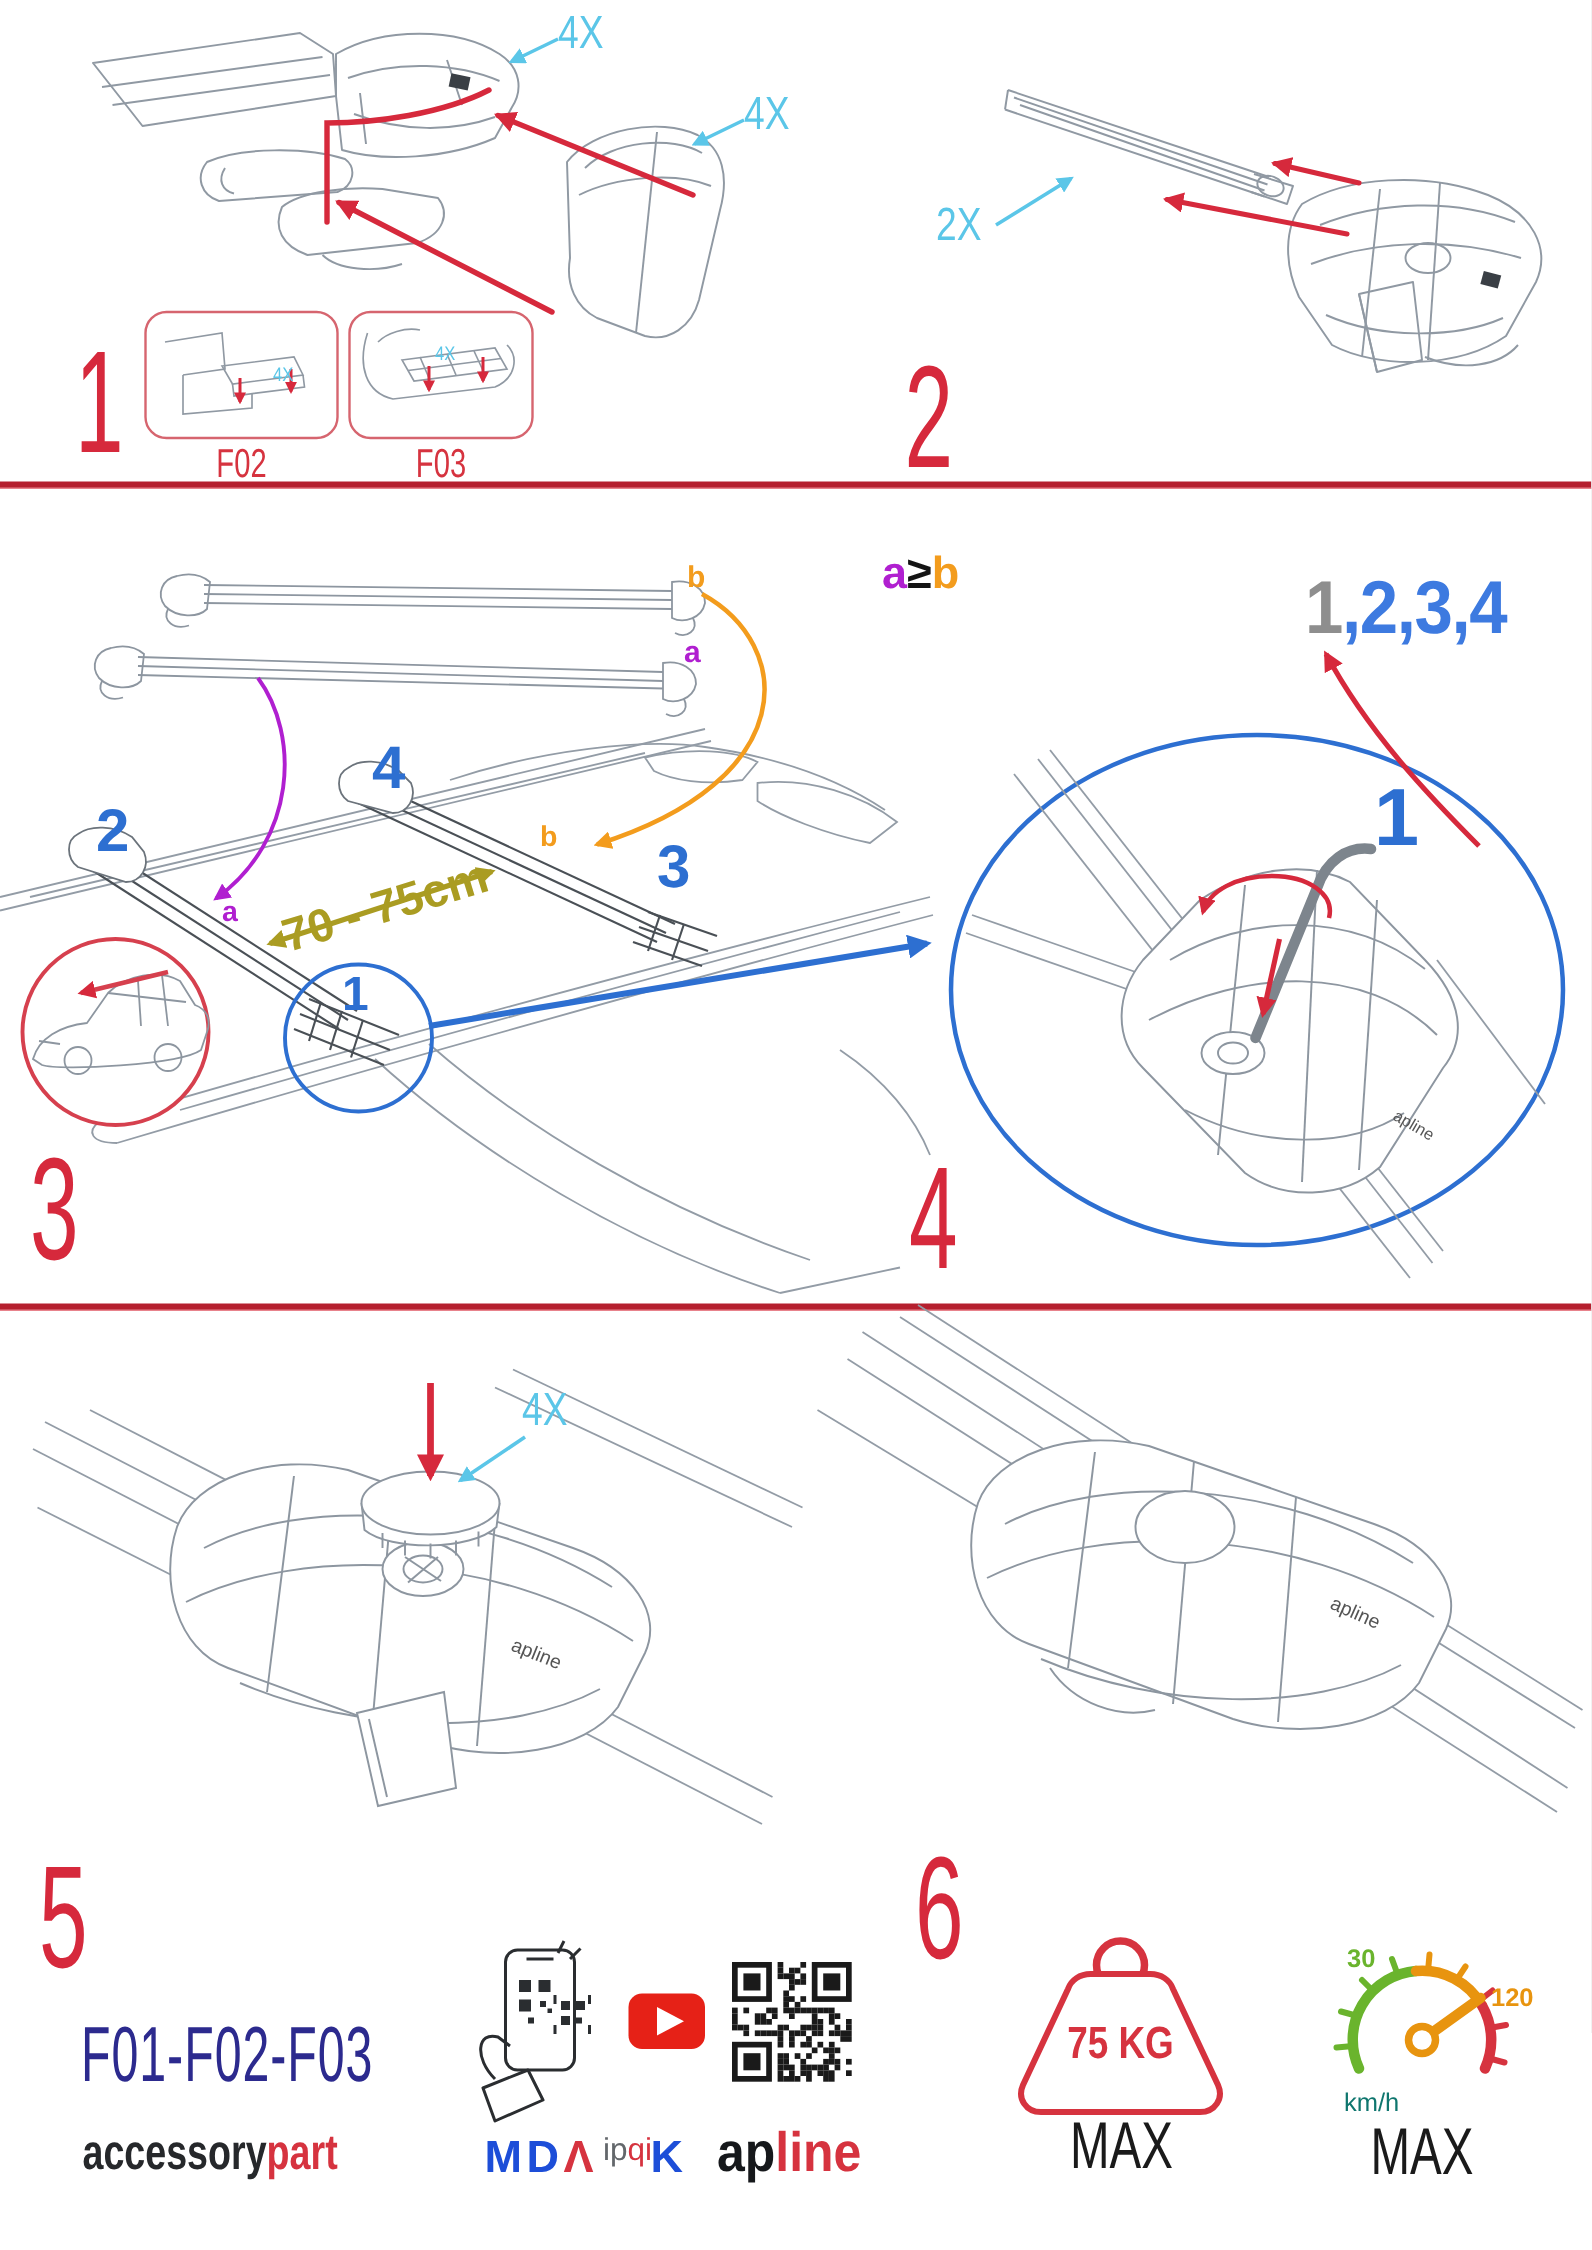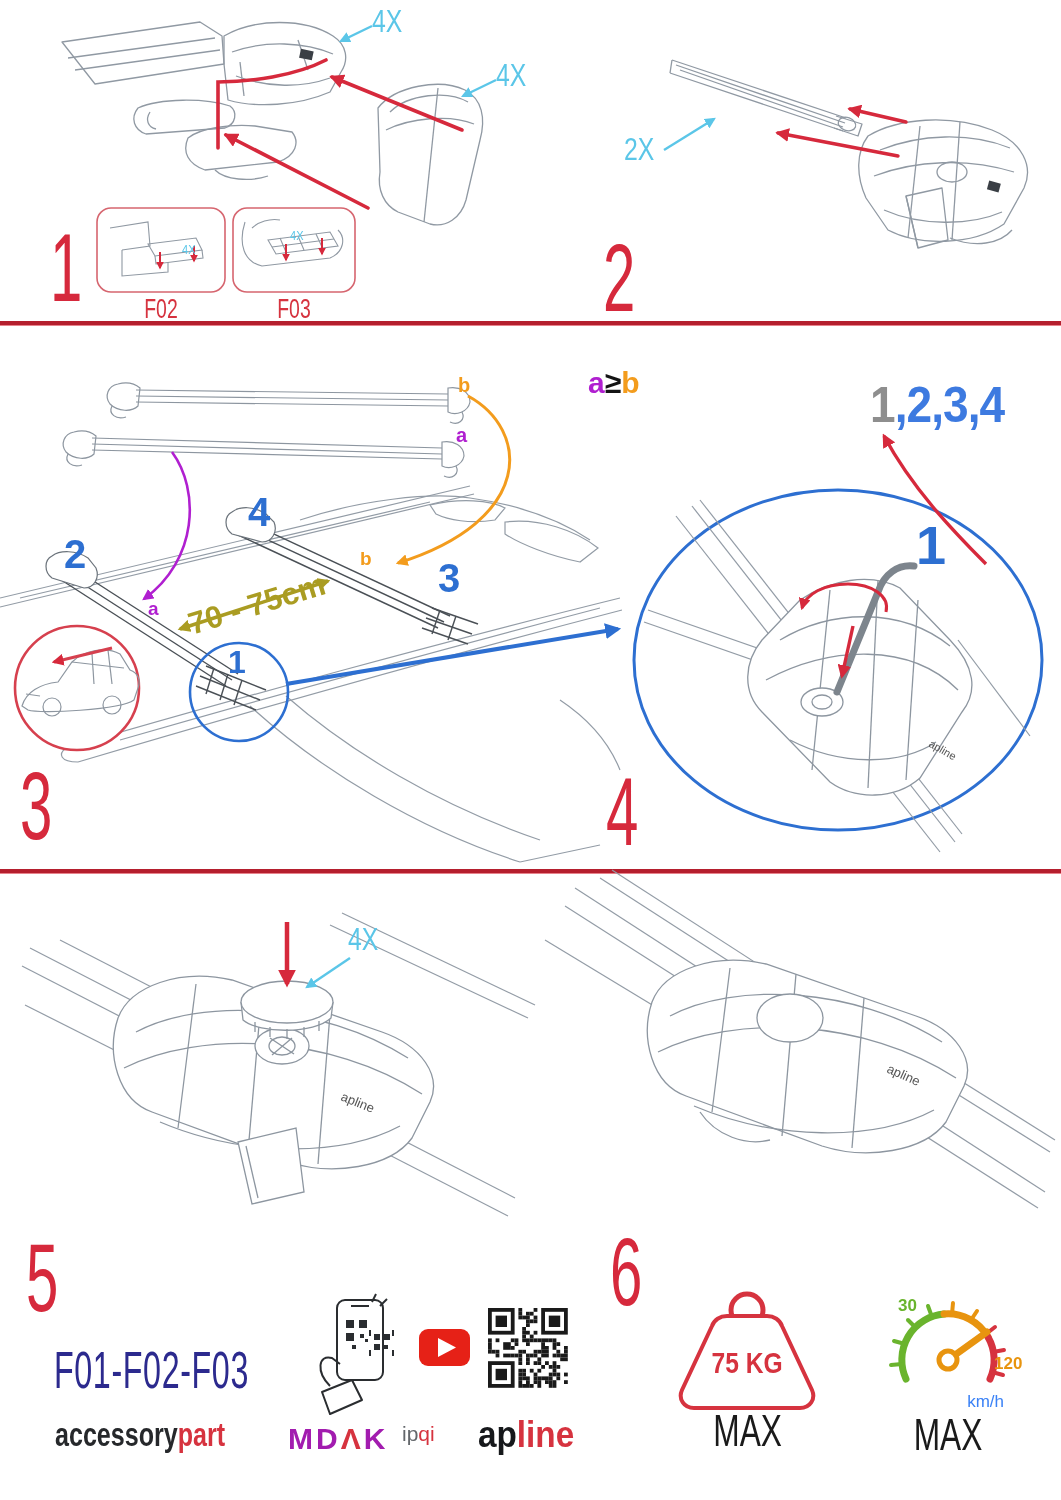--- a/index.html
+++ b/index.html
@@ -16,21 +16,21 @@
   .rule{height:4px;background:#b51f2e;border-bottom:1px solid #e8838c;width:1061px;left:0;}
   .seq{font-size:50px;font-weight:700;transform:scaleX(.92);transform-origin:left top;letter-spacing:-1px;}
   .seq .g{color:#8e8e8e;} .seq .b{color:#3d7ae0;}
   .ab{font-size:30px;font-weight:700;margin-left:14px;} .ab .a{color:#b01fd0;} .ab .ge{color:#141414;} .ab .b{color:#f39c1d;}
   .dist{color:#aa9c22;font-size:31px;font-weight:700;transform:rotate(-17deg);transform-origin:left top;white-space:nowrap;}
   .code{color:#2c2a8e;font-size:52px;font-weight:400;transform:scaleX(.62);transform-origin:left top;
         letter-spacing:1px;white-space:nowrap;}
   .logoA{font-size:33px;font-weight:700;transform:scaleX(.76);transform-origin:left top;white-space:nowrap;}
   .logoA .k{color:#26282b;} .logoA .r{color:#d6333f;}
   .logoM{font-size:30px;font-weight:700;letter-spacing:3px;white-space:nowrap;}
-  .logoM .k{color:#a21caf;} .logoM .r{color:#d6333f;}
+  .logoM .k{color:#1d4ed8;margin-left:35px;} .logoM .r{color:#d6333f;}
   .logoI{font-size:21px;font-weight:400;white-space:nowrap;}
   .logoI .k{color:#63676b;} .logoI .r{color:#d6333f;}
   .logoP{font-size:37px;font-weight:700;transform:scaleX(.9);transform-origin:left top;white-space:nowrap;}
   .logoP .k{color:#16181b;} .logoP .r{color:#d6333f;}
   .maxlbl{color:#1a1a1a;font-size:44px;font-weight:400;text-align:center;
           transform:scaleX(.72);transform-origin:center top;}
   .kg{color:#d6333f;font-size:30px;font-weight:700;text-align:center;
       transform:scaleX(.82);transform-origin:center top;white-space:nowrap;}
   svg{position:absolute;left:0;overflow:visible;}
   text{font-family:"Liberation Sans",sans-serif;}
@@ -549,17 +549,17 @@
 </svg>
 
 <div class="abs code" style="left:54px;top:1340px">F01-F02-F03</div>
 <div class="abs logoA" style="left:55px;top:1416px"><span class="k">accessory</span><span class="r">part</span></div>
 <div class="abs logoM" style="left:288px;top:1422px"><span class="k">MD</span><span class="r">Λ</span><span class="k">K</span></div>
 <div class="abs logoI" style="left:402px;top:1422px"><span class="k">ip</span><span class="r">qi</span></div>
 <div class="abs logoP" style="left:478px;top:1414px"><span class="k">ap</span><span class="r">line</span></div>
 <div class="abs kg" style="left:702px;top:1346px;width:90px">75 KG</div>
 <div class="abs maxlbl" style="left:700px;top:1406px;width:95px">MAX</div>
 <div class="abs" style="left:898px;top:1296px;color:#6ab42d;font-size:17px;font-weight:700">30</div>
-<div class="abs" style="left:994px;top:1354px;color:#e8940f;font-size:17px;font-weight:700">120</div>
-<div class="abs" style="left:948px;top:1392px;width:56px;text-align:right;color:#3b82f6;font-size:17px">km/h</div>
+<div class="abs" style="left:994px;top:1322px;color:#e8940f;font-size:17px;font-weight:700">120</div>
+<div class="abs" style="left:896px;top:1392px;width:56px;text-align:left;color:#0f766e;font-size:17px">km/h</div>
 <div class="abs maxlbl" style="left:900px;top:1410px;width:96px">MAX</div>
 
 </div>
 
 </body></html>

